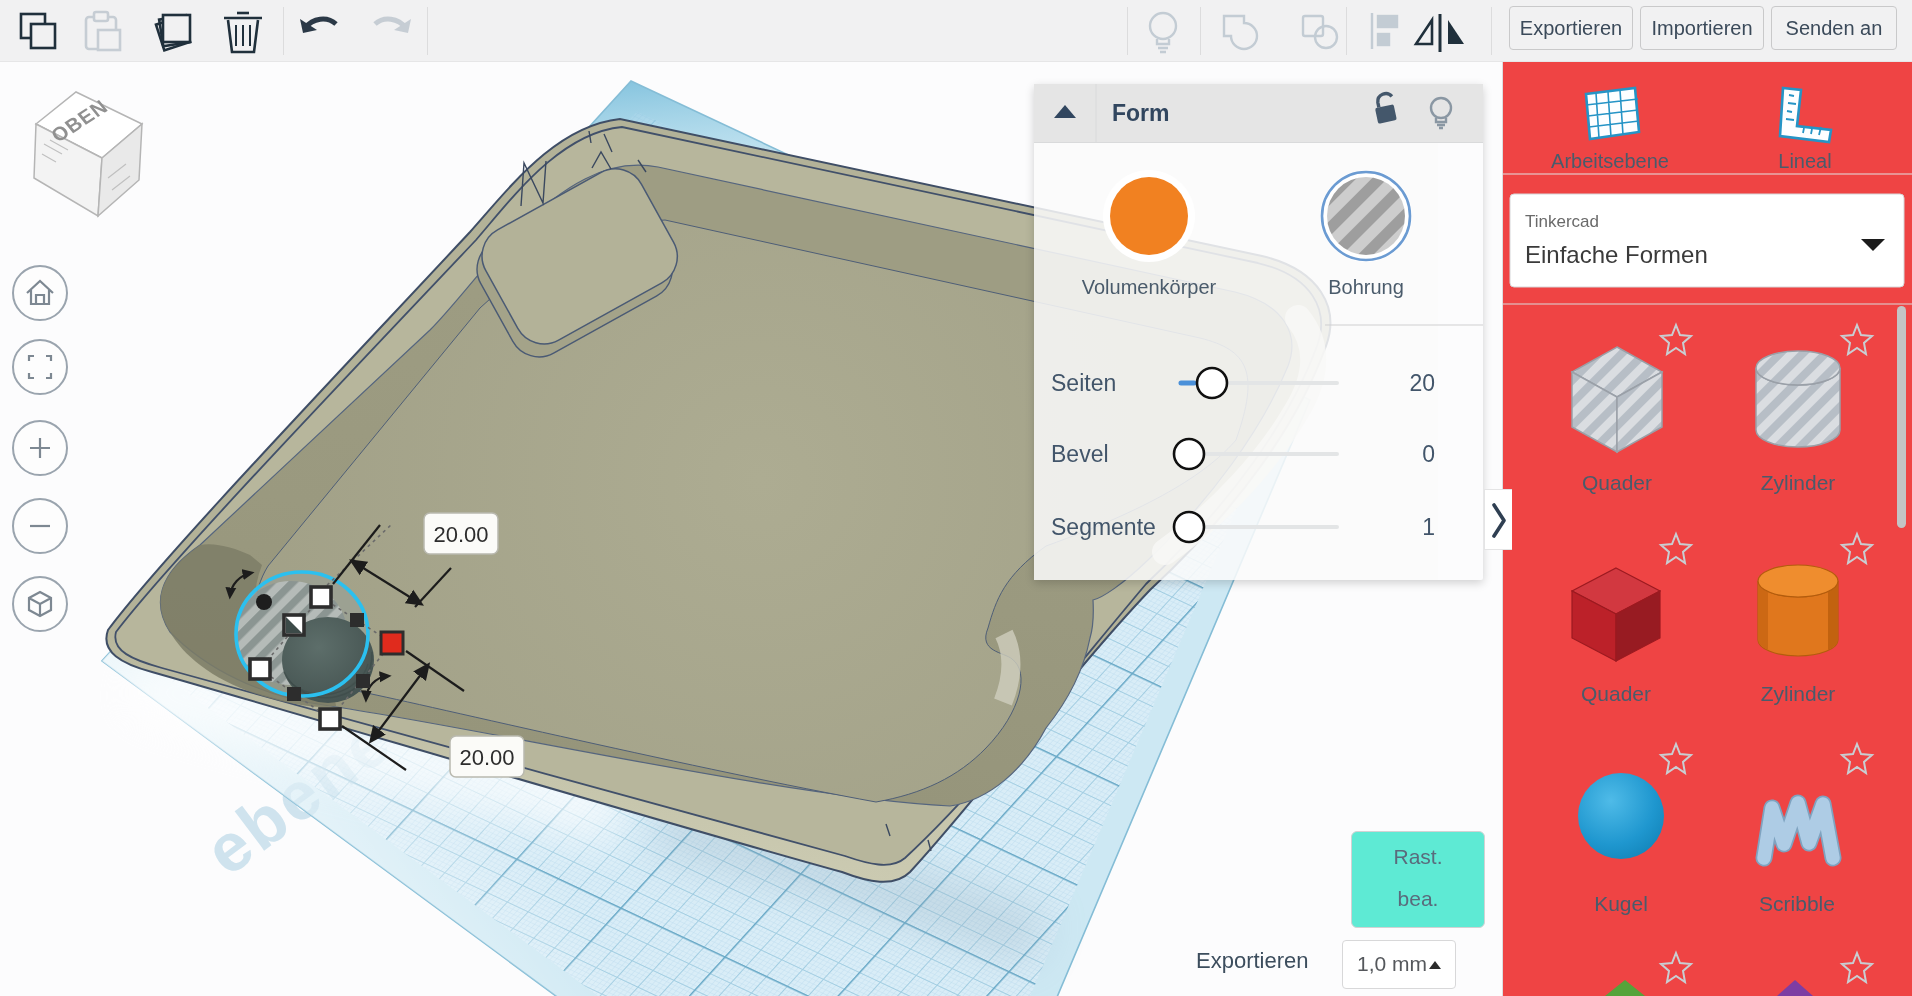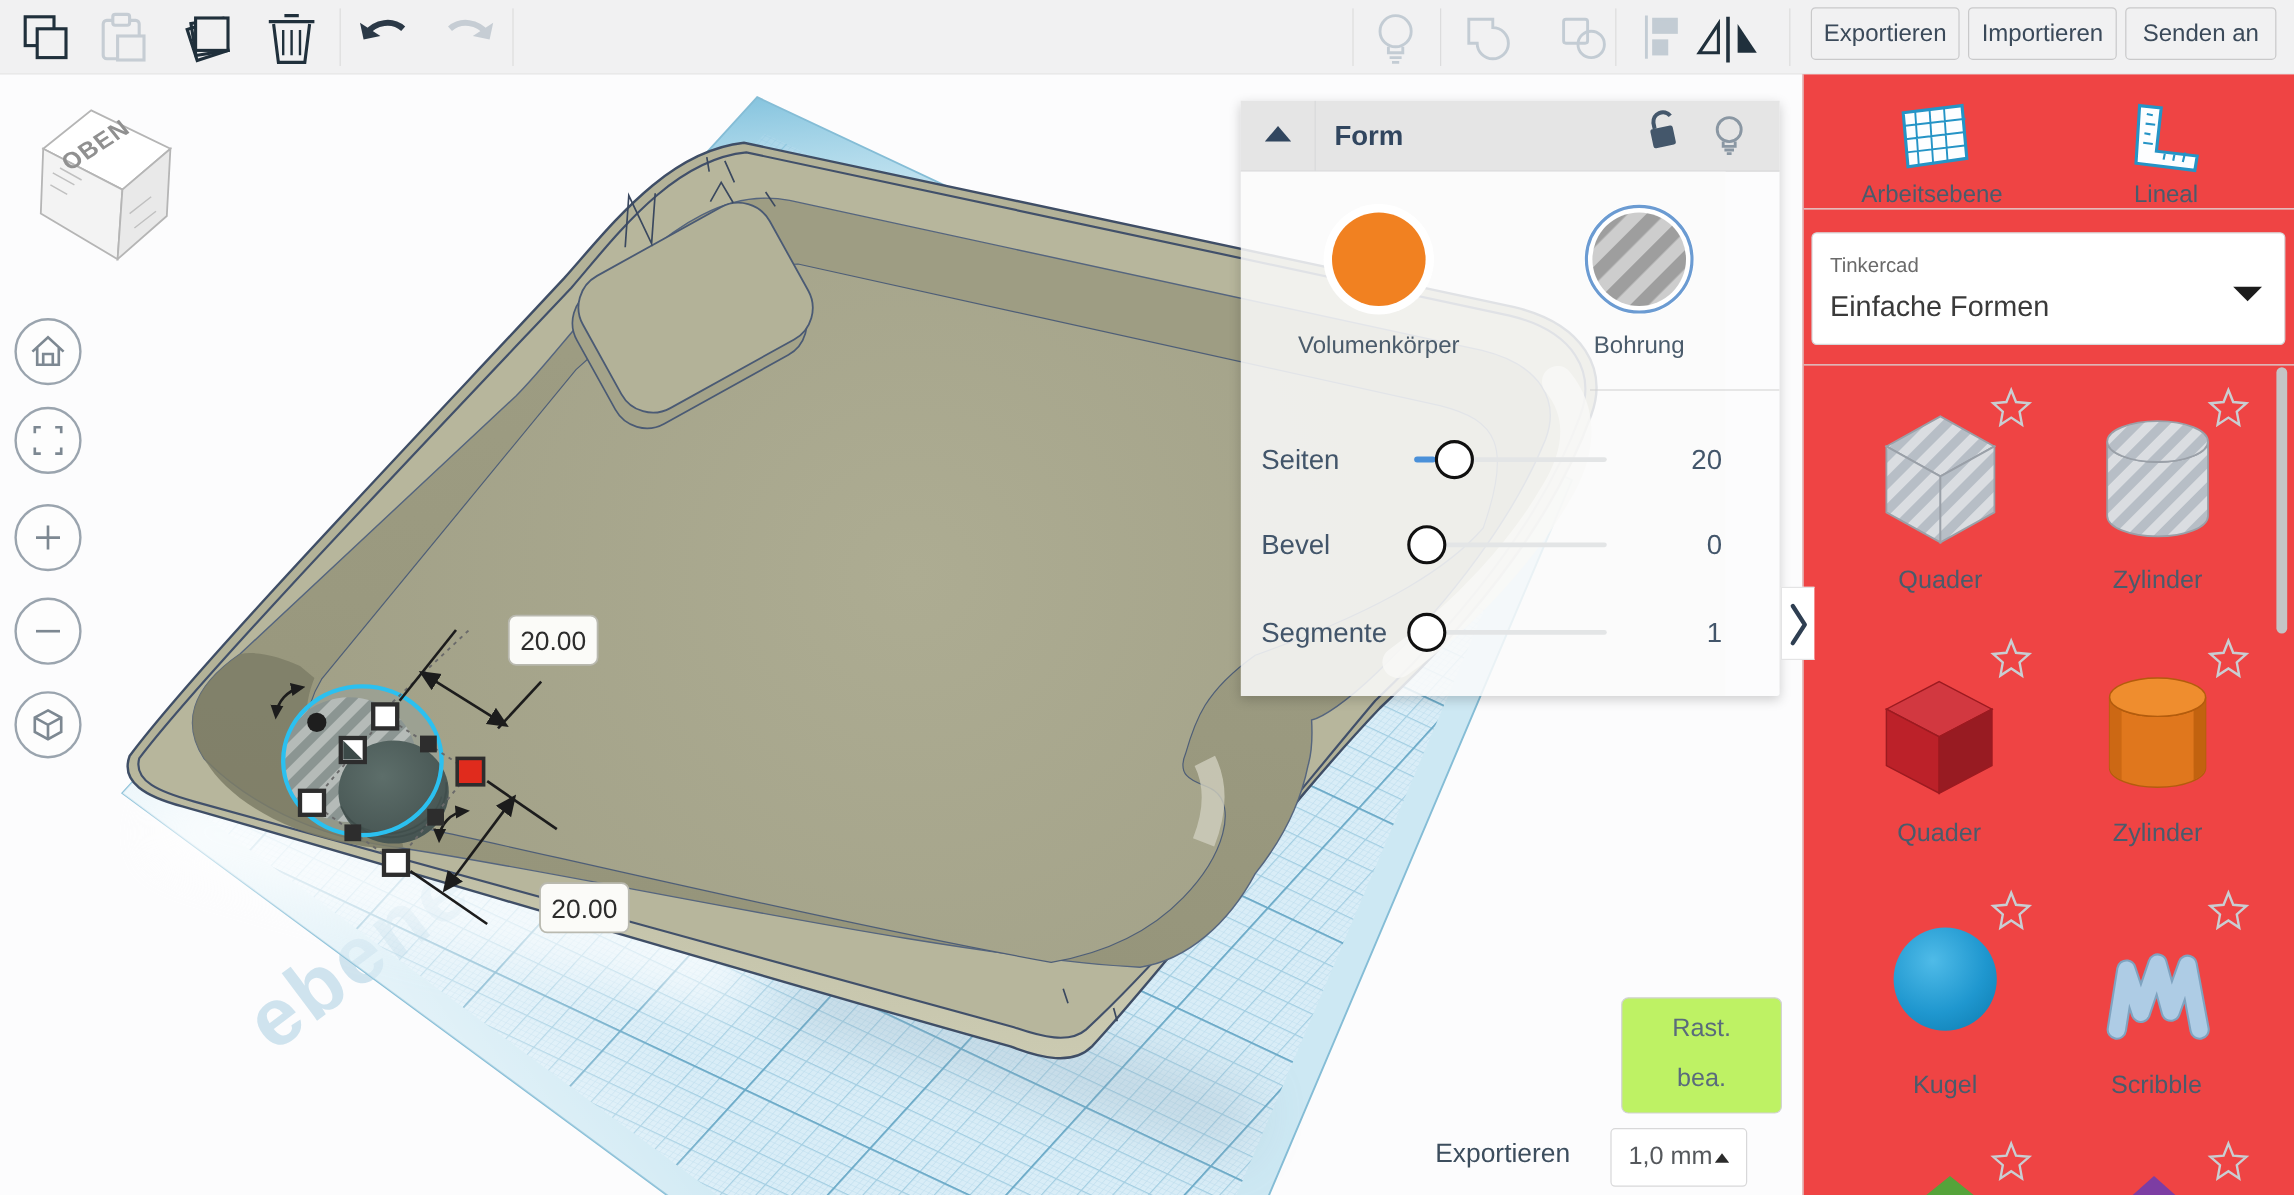--- a/index.html
+++ b/index.html
@@ -5,21 +5,21 @@
   * { margin:0; padding:0; box-sizing:border-box; }
   html,body { width:1912px; height:996px; overflow:hidden; font-family:"Liberation Sans",sans-serif; background:#fcfcfd; }
   #app { position:absolute; left:0; top:0; width:1912px; height:996px; }
   #toolbar { position:absolute; left:0; top:0; width:1912px; height:62px; background:#f1f1f2; border-bottom:1px solid #e6e6e7; }
   .tsep { position:absolute; top:7px; width:1px; height:48px; background:#dcdcdd; }
   .tbtn { position:absolute; top:6px; height:44px; border:1px solid #c9c9ca; border-radius:4px; color:#3b4a5a; font-size:20px; line-height:42px; text-align:center; background:transparent; }
   #rpanel { position:absolute; left:1502px; top:62px; width:410px; height:934px; background:#ef4444; border-left:1px solid #dededf; }
   #fpanel { position:absolute; left:1034px; top:84px; width:449px; height:496px; box-shadow:0 3px 10px rgba(0,0,0,0.18); border-radius:2px; }
   #fph { position:absolute; left:0; top:0; width:449px; height:59px; background:#e5e5e5; border-bottom:1px solid #d9dadb; }
   #fpbody { position:absolute; left:0; top:59px; width:404px; height:437px; background:rgba(250,250,250,0.86); }
-  #rastbtn { position:absolute; left:1351px; top:831px; width:134px; height:97px; background:#bef264; border:1px solid #d2d2d3; border-radius:6px; color:#5a6b7c; font-size:21px; text-align:center; padding-top:4px; line-height:42px; }
+  #rastbtn { position:absolute; left:1351px; top:831px; width:134px; height:97px; background:#5eead4; border:1px solid #d2d2d3; border-radius:6px; color:#5a6b7c; font-size:21px; text-align:center; padding-top:4px; line-height:42px; }
   #fangl { position:absolute; left:1196px; top:948px; font-size:22px; color:#3c4d5d; }
   #mmdd { position:absolute; left:1342px; top:940px; width:114px; height:49px; background:#fff; border:1px solid #d8d8d9; border-radius:4px; color:#55585c; font-size:21px; }
   #chev { position:absolute; left:1484px; top:489px; width:28px; height:61px; background:#fff; border:1px solid #e4e4e5; border-right:none; color:#2f3f52; font-size:22px; font-weight:bold; text-align:center; line-height:58px; }
 </style>
 </head>
 <body>
 <div id="app">
 <svg id="cv" viewBox="0 62 1502 934" width="1502" height="934" style="position:absolute;left:0;top:62px">
 <defs>
   <pattern id="g1" width="4.6" height="4.5" patternUnits="userSpaceOnUse" patternTransform="matrix(0.9051,0.4253,-0.6738,0.7388,631,81)">

